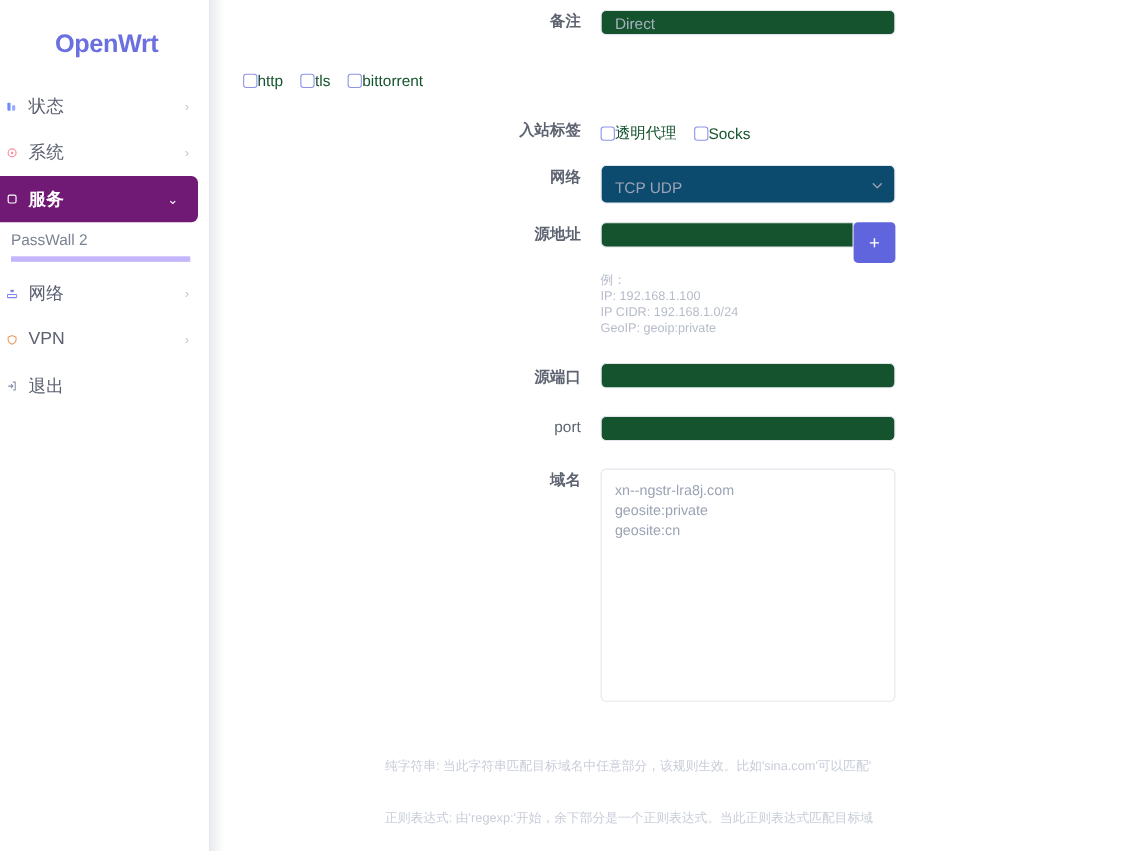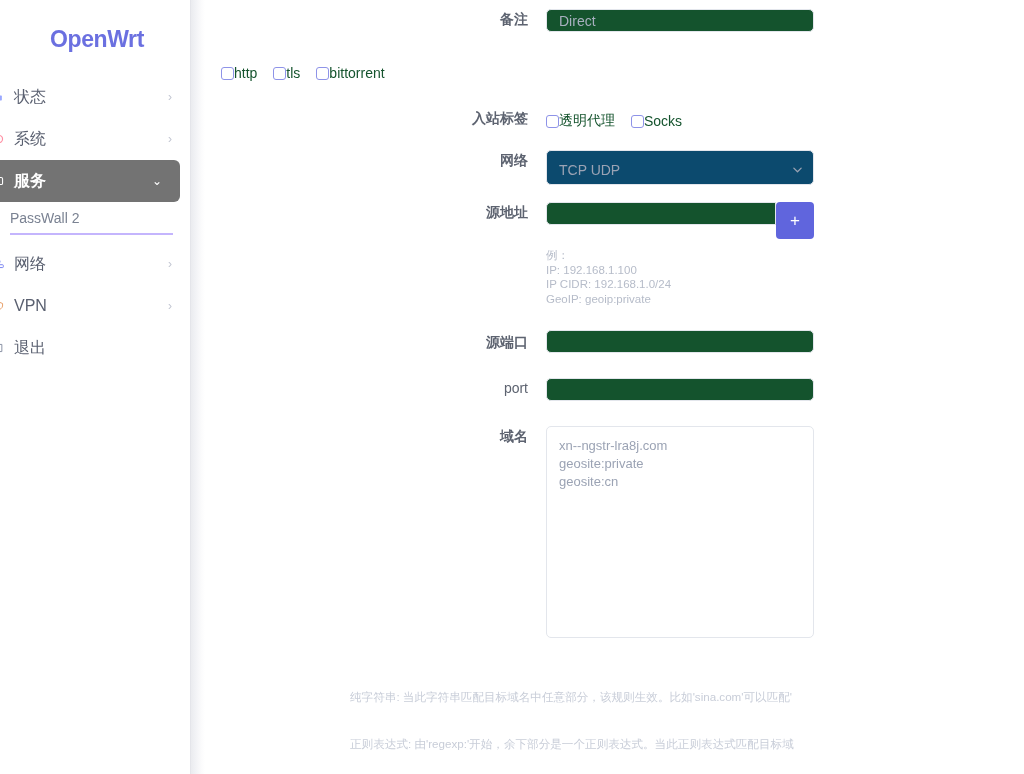--- a/index.html
+++ b/index.html
@@ -46,21 +46,21 @@
   }
 
   .nav {
     margin-top: 14px;
   }
   .nav-item {
     position: relative;
     display: flex;
     align-items: center;
     height: 42px;
-    padding-left: 0px;
+    padding-left: 12px;
     color: #5b6372;
     font-size: 16px;
     cursor: pointer;
   }
   .nav-item .ico {
     width: 10px;
     margin-left: -6px;
     margin-right: 10px;
     display: flex;
     align-items: center;
@@ -73,36 +73,36 @@
     font-size: 16px;
     color: #5a6070;
   }
   .nav-item .chev {
     margin-right: 18px;
     color: #c2c6d2;
     font-size: 12px;
     line-height: 1;
   }
   .nav-item.active {
-    background: #737373;
+    background: #701a75;
     border-radius: 0 6px 6px 0;
     margin-right: 10px;
   }
   .nav-item.active .label { color: #ffffff; font-weight: 600; }
   .nav-item.active .chev { color: #ffffff; }
 
   .subnav {
     padding-left: 10px;
     padding-right: 17px;
   }
   .subnav-item {
     font-size: 14px;
     color: #7a8292;
     padding: 8px 0 7px 0;
-    border-bottom: 2px solid #c4b5fd;
+    border-bottom: 5px solid #c4b5fd;
     cursor: pointer;
   }
 
   
   .sidebar-edge {
     position: absolute;
     left: 190px;
     top: 0;
     width: 15px;
     height: 774px;

